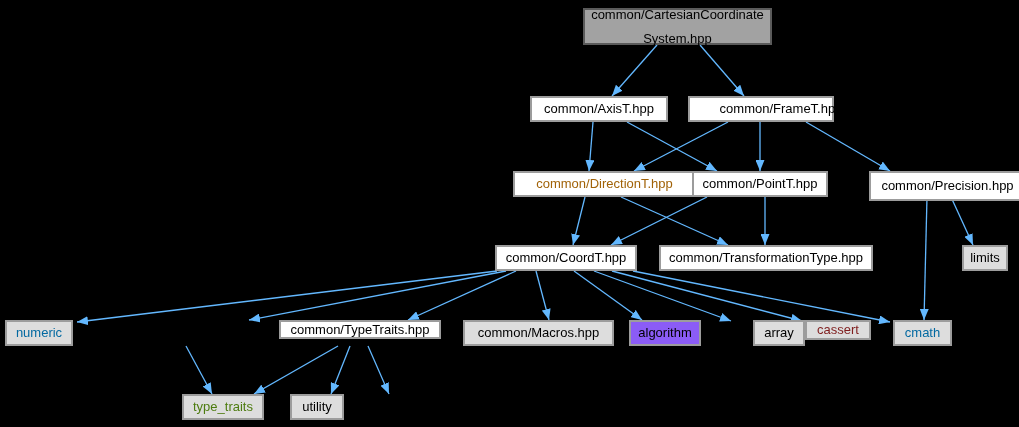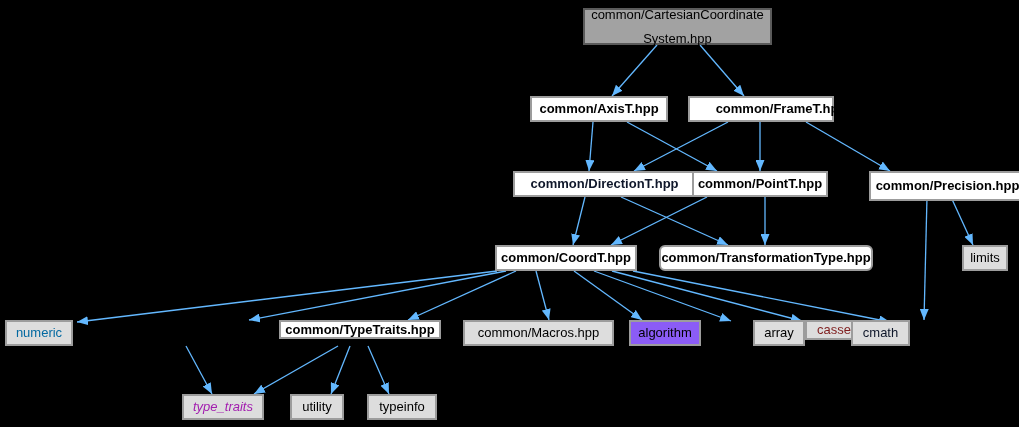--- a/index.html
+++ b/index.html
@@ -28,21 +28,21 @@
     display: flex;
     align-items: center;
     justify-content: center;
     text-align: center;
     font-size: 13px;
     line-height: 24px;
     color: #000;
     white-space: pre-line;
     z-index: 2;
   }
-  .node.file   { background: #ffffff; cursor: pointer; font-weight: bold; }
+  .node.file   { background: #ffffff; cursor: pointer; }
   .node.system { background: #dddddd; }
   .node.root   { background: #a2a2a2; border-color: #5a5a5a; }
 </style>
 </head>
 <body>
 
 <div id="stage" style="background: rgb(0, 0, 0);">
     <svg id="edge-layer" width="1019" height="427">
       <defs>
         <marker id="arrowhead" markerUnits="userSpaceOnUse" markerWidth="12" markerHeight="9" refX="11" refY="4.5" orient="auto">
@@ -72,29 +72,28 @@
       <line x1="633" y1="271" x2="890" y2="322" stroke="#63b8ff" stroke-width="1.3" marker-end="url(#arrowhead)"></line>
       <line x1="186" y1="346" x2="212" y2="394" stroke="#63b8ff" stroke-width="1.3" marker-end="url(#arrowhead)"></line>
       <line x1="338" y1="346" x2="254" y2="394" stroke="#63b8ff" stroke-width="1.3" marker-end="url(#arrowhead)"></line>
       <line x1="350" y1="346" x2="331" y2="394" stroke="#63b8ff" stroke-width="1.3" marker-end="url(#arrowhead)"></line>
       <line x1="368" y1="346" x2="389" y2="394" stroke="#63b8ff" stroke-width="1.3" marker-end="url(#arrowhead)"></line>
     </svg>
     <div class="node root" style="left: 583px; top: 8px; width: 189px; height: 37px; background: rgb(162, 162, 162); border-color: rgb(90, 90, 90); color: rgb(0, 0, 0);">common/CartesianCoordinate
 System.hpp</div>
     <div class="node file" style="left: 530px; top: 96px; width: 138px; height: 26px; background: rgb(255, 255, 255); border-color: rgb(156, 156, 156); color: rgb(0, 0, 0);">common/AxisT.hpp</div>
     <div class="node file" style="left: 688px; top: 96px; width: 146px; height: 26px; background: rgb(255, 255, 255); border-color: rgb(156, 156, 156); color: rgb(0, 0, 0); padding-left: 40px;">common/FrameT.hpp</div>
-    <div class="node file" style="left: 513px; top: 171px; width: 183px; height: 26px; background: rgb(255, 255, 255); border-color: rgb(156, 156, 156); color: #0f172a;">common/DirectionT.hpp</div>
+    <div class="node file" style="left: 513px; top: 171px; width: 183px; height: 26px; background: rgb(255, 255, 255); border-color: rgb(156, 156, 156); color: #a16207;">common/DirectionT.hpp</div>
     <div class="node file" style="left: 692px; top: 171px; width: 136px; height: 26px; background: rgb(255, 255, 255); border-color: rgb(156, 156, 156); color: rgb(0, 0, 0);">common/PointT.hpp</div>
     <div class="node file" style="left: 851px; top: 171px; width: 157px; height: 30px; background: rgb(255, 255, 255); border-color: rgb(156, 156, 156); color: rgb(0, 0, 0); margin-left: 18px;">common/Precision.hpp</div>
     <div class="node file" style="left: 495px; top: 245px; width: 142px; height: 26px; background: rgb(255, 255, 255); border-color: rgb(156, 156, 156); color: rgb(0, 0, 0);">common/CoordT.hpp</div>
-    <div class="node file" style="left: 659px; top: 245px; width: 214px; height: 26px; background: rgb(255, 255, 255); border-color: rgb(156, 156, 156); color: rgb(0, 0, 0); border-radius: 6px;">common/TransformationType.hpp</div>
+    <div class="node file" style="left: 659px; top: 245px; width: 214px; height: 26px; background: rgb(255, 255, 255); border-color: rgb(156, 156, 156); color: rgb(0, 0, 0);">common/TransformationType.hpp</div>
     <div class="node system" style="left: 962px; top: 245px; width: 46px; height: 26px; background: rgb(221, 221, 221); border-color: rgb(156, 156, 156); color: rgb(0, 0, 0);">limits</div>
     <div class="node system" style="left: 5px; top: 320px; width: 68px; height: 26px; background: rgb(221, 221, 221); border-color: rgb(156, 156, 156); color: #0369a1;">numeric</div>
     <div class="node file" style="left: 279px; top: 320px; width: 162px; height: 19px; background: rgb(255, 255, 255); border-color: rgb(156, 156, 156); color: rgb(0, 0, 0);">common/TypeTraits.hpp</div>
     <div class="node system" style="left: 463px; top: 320px; width: 151px; height: 26px; background: rgb(221, 221, 221); border-color: rgb(156, 156, 156); color: rgb(0, 0, 0);">common/Macros.hpp</div>
     <div class="node system" style="left: 629px; top: 320px; width: 72px; height: 26px; background: #8b5cf6; border-color: rgb(156, 156, 156); color: rgb(0, 0, 0);">algorithm</div>
     <div class="node system" style="left: 733px; top: 320px; width: 52px; height: 26px; background: rgb(221, 221, 221); border-color: rgb(156, 156, 156); color: rgb(0, 0, 0); margin-left: 20px;">array</div>
     <div class="node system" style="left: 805px; top: 320px; width: 66px; height: 20px; background: rgb(221, 221, 221); border-color: rgb(156, 156, 156); color: #7f1d1d;">cassert</div>
-    <div class="node system" style="left: 851px; top: 320px; width: 59px; height: 26px; background: rgb(221, 221, 221); border-color: rgb(156, 156, 156); color: #0f172a;">cmath</div>
-    <div class="node system" style="left: 182px; top: 394px; width: 82px; height: 26px; background: rgb(221, 221, 221); border-color: rgb(156, 156, 156); color: #a21caf; font-style: italic;">type_traits</div>
+    <div class="node system" style="left: 893px; top: 320px; width: 59px; height: 26px; background: rgb(221, 221, 221); border-color: rgb(156, 156, 156); color: #0369a1;">cmath</div>
+    <div class="node system" style="left: 182px; top: 394px; width: 82px; height: 26px; background: rgb(221, 221, 221); border-color: rgb(156, 156, 156); color: #4d7c0f;">type_traits</div>
     <div class="node system" style="left: 290px; top: 394px; width: 54px; height: 26px; background: rgb(221, 221, 221); border-color: rgb(156, 156, 156); color: rgb(0, 0, 0);">utility</div>
-    <div class="node system" style="left: 367px; top: 394px; width: 70px; height: 26px; background: rgb(221, 221, 221); border-color: rgb(156, 156, 156); color: rgb(0, 0, 0);">typeinfo</div>
   </div>
 
 </body></html>

